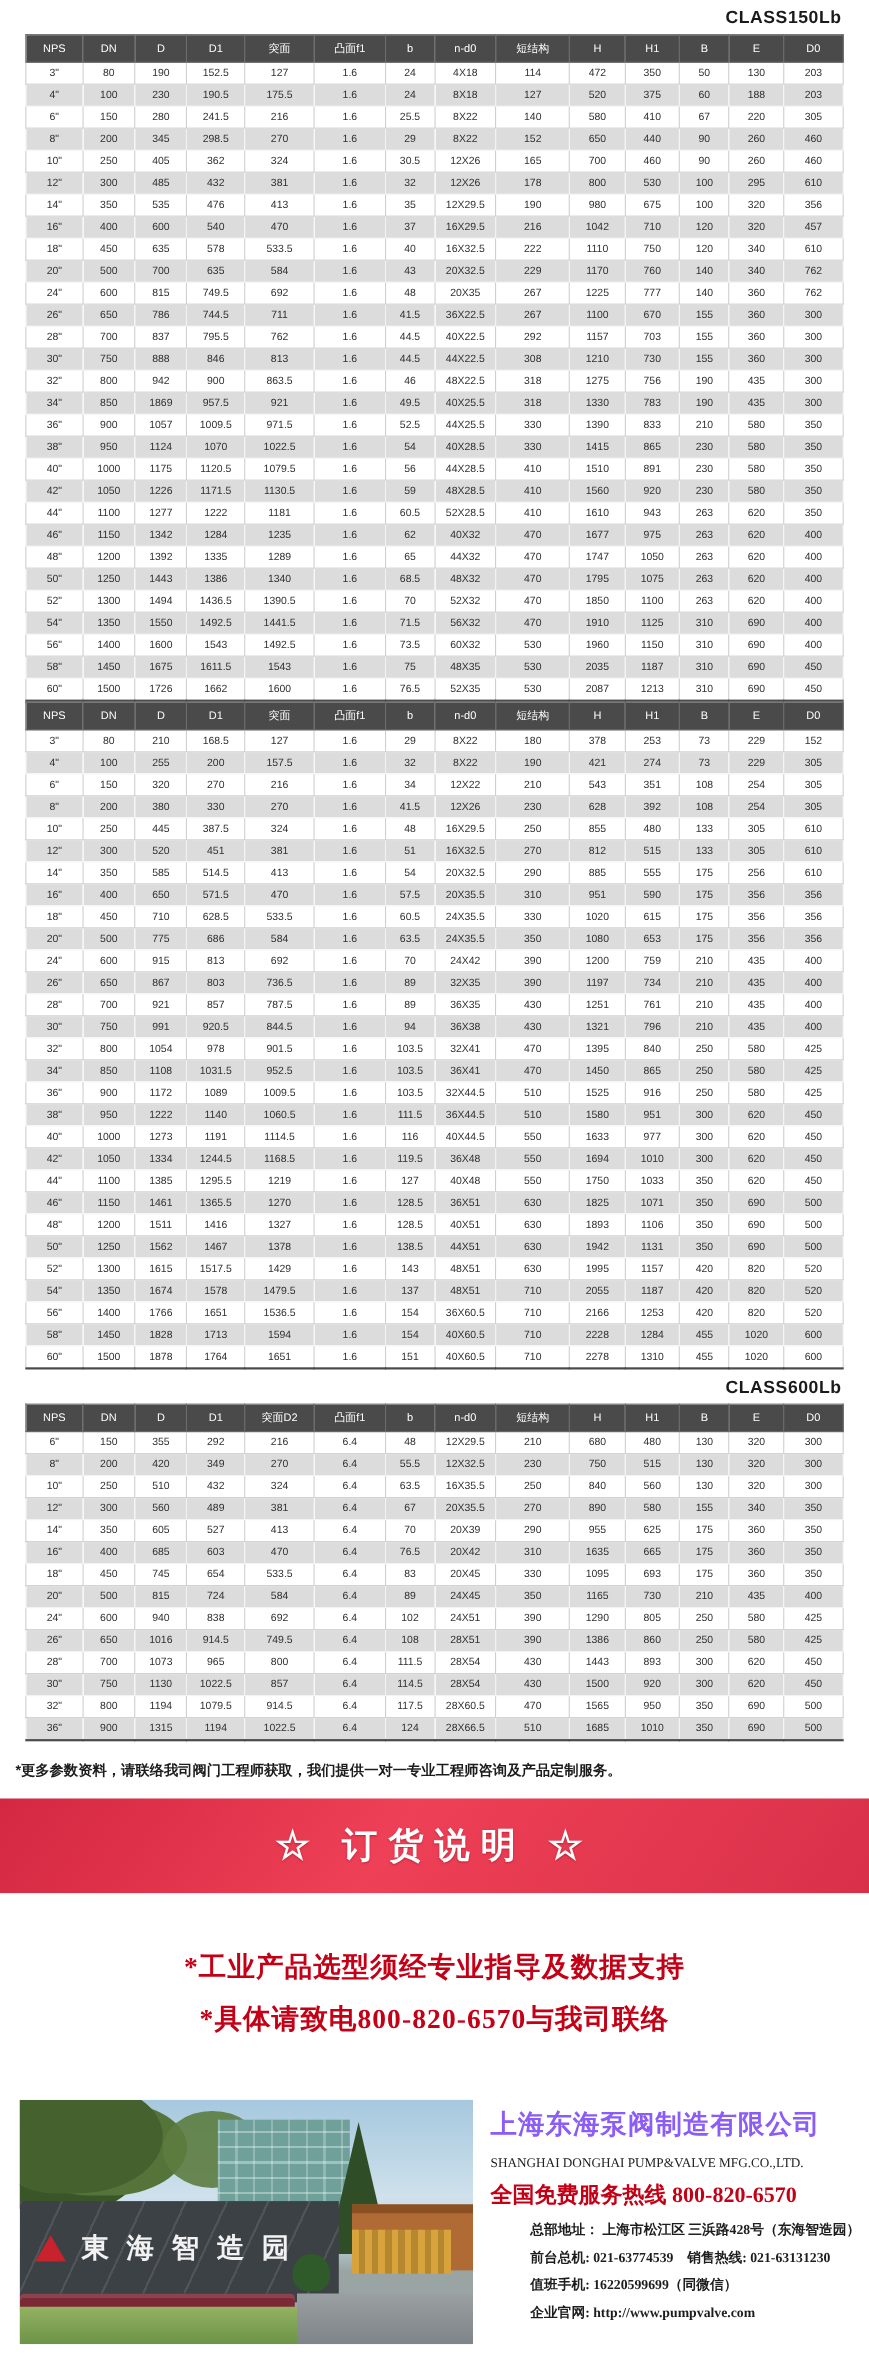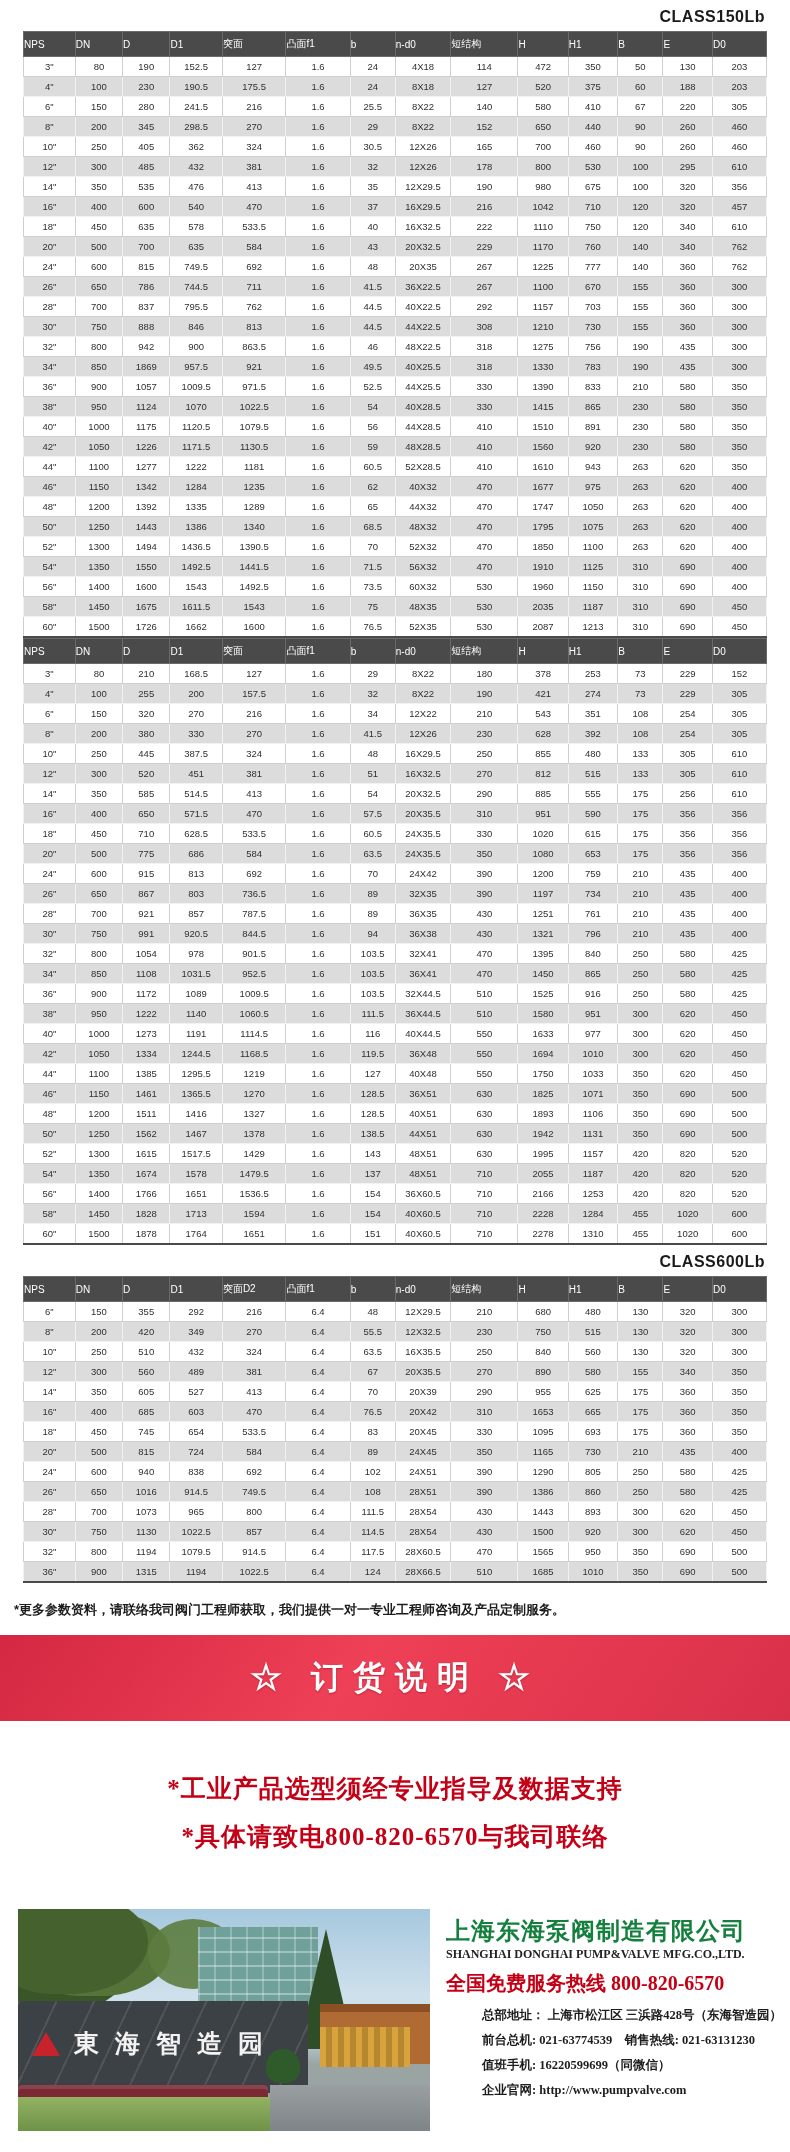--- a/index.html
+++ b/index.html
@@ -10,21 +10,21 @@
 
   
   .tbl-block { padding:0 23px; }
   .tbl-title {
     text-align:right; font-weight:bold; font-size:16px; color:#1a1a1a;
     padding:8px 2px 5px 0; letter-spacing:0.5px;
   }
   table.spec { width:100%; border-collapse:collapse; table-layout:fixed; border-bottom:2px solid #4a4a4a; }
   table.spec th {
     background:#4a4a4a; color:#ffffff; font-weight:normal; font-size:10px;
-    height:24px; border:1px solid #6a6a6a; padding:0; text-align:left;
+    height:24px; border:1px solid #6a6a6a; padding:0; text-align:center;
   }
   table.spec td {
     text-align:center; font-size:9.5px; color:#303030; height:19px;
     border:1px solid #cfcfcf; padding:0; background:#ffffff; white-space:nowrap; overflow:hidden;
   }
   table.spec tbody tr:nth-child(even) td { background:#dcdcdc; border-color:#f2f2f2; }
   table.spec th:nth-child(1), table.spec td:nth-child(1){width:6.9%;}
   table.spec th:nth-child(2), table.spec td:nth-child(2){width:6.3%;}
   table.spec th:nth-child(3), table.spec td:nth-child(3){width:6.3%;}
   table.spec th:nth-child(4), table.spec td:nth-child(4){width:7.0%;}
@@ -84,22 +84,22 @@
     border-bottom:24px solid #c8232c; margin-right:14px; position:relative; }
   .sign-text { color:#f2f2f2; font-size:25px; font-weight:bold; letter-spacing:16px; white-space:nowrap; }
   .ph-hedge { position:absolute; left:0; top:176px; width:250px; height:20px; background:#7c2936; border-radius:4px;
     box-shadow:inset 0 4px 0 rgba(255,255,255,.12); }
   .ph-cycad { position:absolute; left:248px; top:140px; width:34px; height:34px; background:#2f5a2a; border-radius:50% 50% 40% 40%; }
   .ph-grass { position:absolute; left:0; bottom:0; width:300px; height:34px;
     background:linear-gradient(180deg,#93b262,#6d9347); border-radius:0 40px 0 0; }
   .ph-road { position:absolute; right:0; bottom:0; width:160px; height:46px; background:linear-gradient(180deg,#9a9fa2,#7e8487); }
 
   .company { flex:1; padding:6px 0 0 16px; }
-  .company .cn { font-size:24px; font-weight:bold; color:#15803d; letter-spacing:1px; white-space:nowrap; }
-  .company .en { font-family:"Liberation Serif", serif; font-weight:bold; font-size:12px; color:#222; margin-top:0; white-space:nowrap; }
+  .company .cn { font-size:24px; font-weight:bold; color:#8b5cf6; letter-spacing:1px; white-space:nowrap; }
+  .company .en { font-family:"Liberation Serif", serif; font-weight:normal; font-size:12px; color:#222; margin-top:12px; white-space:nowrap; }
   .company .hotline { font-family:"Liberation Serif", serif; font-weight:bold; color:#c40016; font-size:20px; margin-top:8px; white-space:nowrap; }
   .contact-lines { margin-top:6px; }
   .contact-lines div {
     font-family:"Liberation Serif", serif; font-weight:bold; font-size:12.5px; color:#1d1d1d;
     line-height:25px; white-space:nowrap;margin-left:36px;
   }
 </style>
 </head>
 <body>
 
@@ -1189,21 +1189,21 @@
           <tr>
             <td>16"</td>
             <td>400</td>
             <td>685</td>
             <td>603</td>
             <td>470</td>
             <td>6.4</td>
             <td>76.5</td>
             <td>20X42</td>
             <td>310</td>
-            <td>1653</td>
+            <td>1635</td>
             <td>665</td>
             <td>175</td>
             <td>360</td>
             <td>350</td>
           </tr>
           <tr>
             <td>18"</td>
             <td>450</td>
             <td>745</td>
             <td>654</td>

